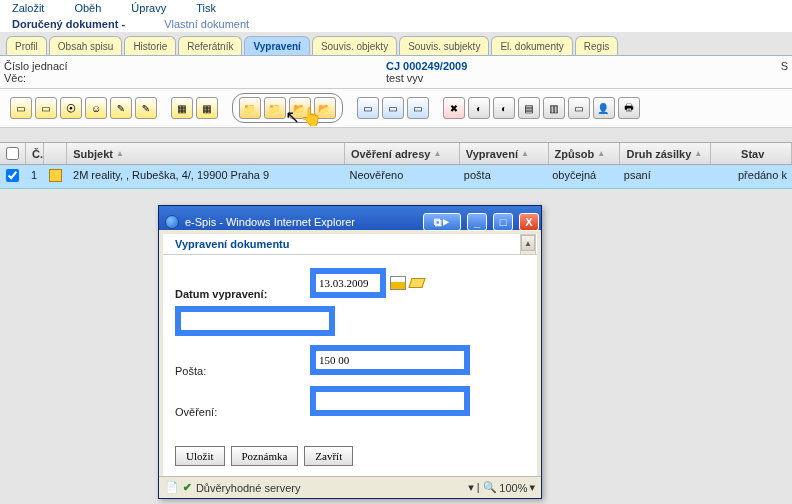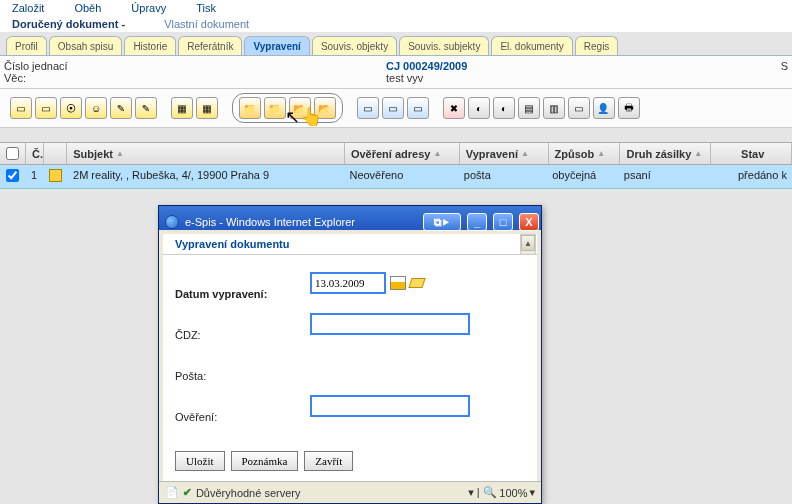--- a/index.html
+++ b/index.html
@@ -44,21 +44,21 @@
 .dtitle .t{flex:0 0 auto;}
 .dtitle .sp{flex:1;}
 .winbtn{width:20px;height:18px;border:1px solid #fff;border-radius:3px;background:linear-gradient(#7fb0ff,#3a78d8);color:#fff;display:flex;align-items:center;justify-content:center;font-family:Arial;font-size:11px;font-weight:bold;}
 .winbtn.close{background:linear-gradient(#ff8a70,#d94020);}
 .winbtn.pair{width:38px;}
 .dhead{padding:4px 12px;color:#004a9a;font-weight:bold;background:#fff;margin:4px 4px 0 4px;}
 .dbody{background:#fff;margin:0 4px;padding:10px 12px;border-top:1px solid #ccc;min-height:200px;position:relative;}
 .frow{display:flex;align-items:center;margin-bottom:6px;}
 .flab{width:135px;color:#222;margin-top:23px;}
 .flab.bold{font-weight:bold;}
-.finp{border:2px solid #3b82f6;height:19px;padding:9px 3px;font:11px Verdana;}
+.finp{border:6px solid #3b82f6;height:19px;padding:9px 3px;font:11px Verdana;}
 .w90{width:76px;}
 .w160{width:160px;}
 .calico{display:inline-block;width:16px;height:14px;border:1px solid #888;background:linear-gradient(#fff 40%,#f5b800 40%);margin-left:4px;}
 .eraser{display:inline-block;width:14px;height:10px;background:#ffd860;border:1px solid #b89000;transform:skewX(-18deg);margin-left:4px;}
 .dbtns{display:flex;gap:6px;margin-top:28px;}
 .dbtn{border:1px solid #777;background:linear-gradient(#fefefe,#e0e0e0);padding:3px 10px;font:11px Verdana;cursor:default;}
 .dstatus{height:22px;background:#ece9d8;border-top:1px solid #bbb;display:flex;align-items:center;padding:0 6px;gap:4px;color:#333;}
 .dstatus .sp{flex:1;}
 .scrollbar{position:absolute;right:5px;top:28px;bottom:26px;width:16px;background:#ece9d8;border:1px solid #ccc;}
 .sbtn{height:16px;background:linear-gradient(#f5f3ea,#d8d4c0);border:1px solid #bbb;display:flex;align-items:center;justify-content:center;font-size:8px;color:#555;}
@@ -205,25 +205,25 @@
   </div>
   <div class="dhead">Vypravení dokumentu</div>
   <div class="dbody">
     <div class="frow">
       <div class="flab bold">Datum vypravení:</div>
       <input class="finp w90" value="13.03.2009" style="">
       <span class="calico"></span>
       <span class="eraser"></span>
     </div>
     <div class="frow">
-      <div class="flab">ČDZ:</div>
       <input class="finp w160" value="" style="">
     </div>
     <div class="frow">
       <div class="flab">Pošta:</div>
+      <input class="finp w160" value="150 00" style="">
     </div>
     <div class="frow">
       <div class="flab">Ověření:</div>
       <input class="finp w160" value="" style="">
     </div>
     <div class="dbtns">
       <button class="dbtn">Uložit</button>
       <button class="dbtn">Poznámka</button>
       <button class="dbtn">Zavřít</button>
     </div>

